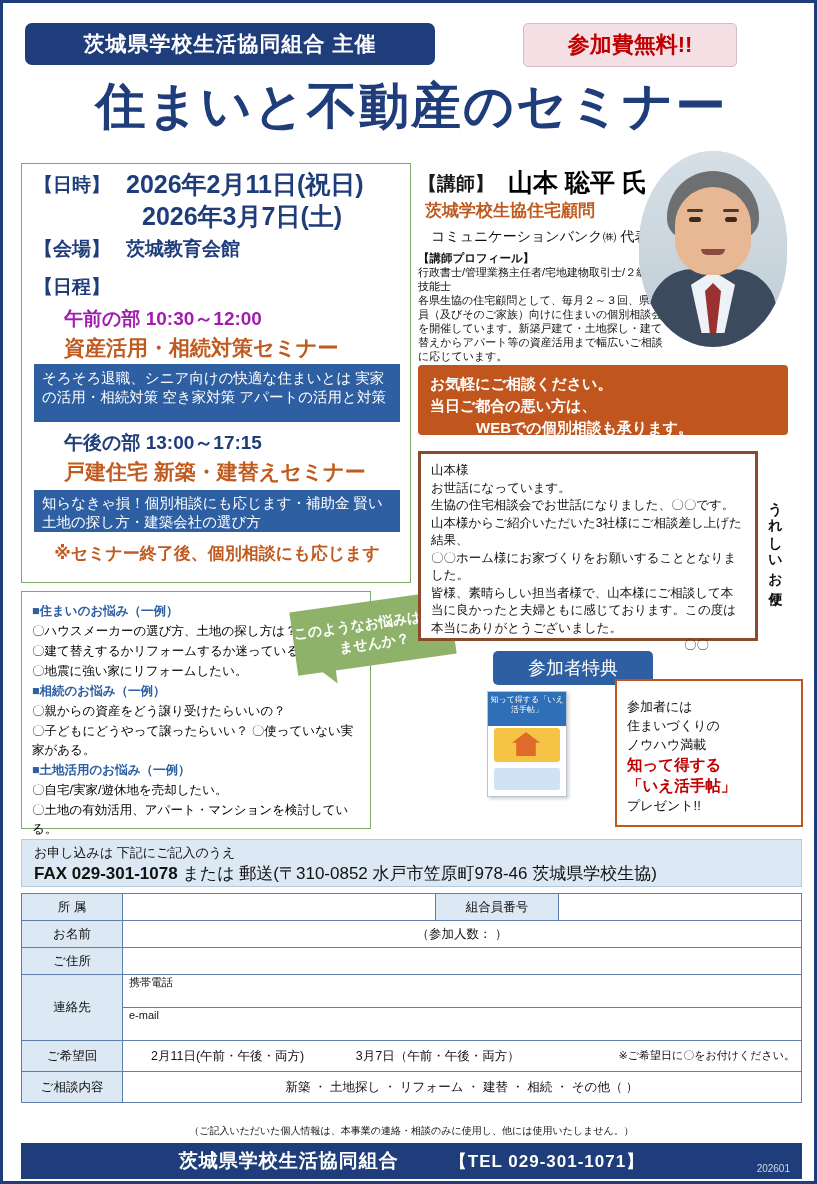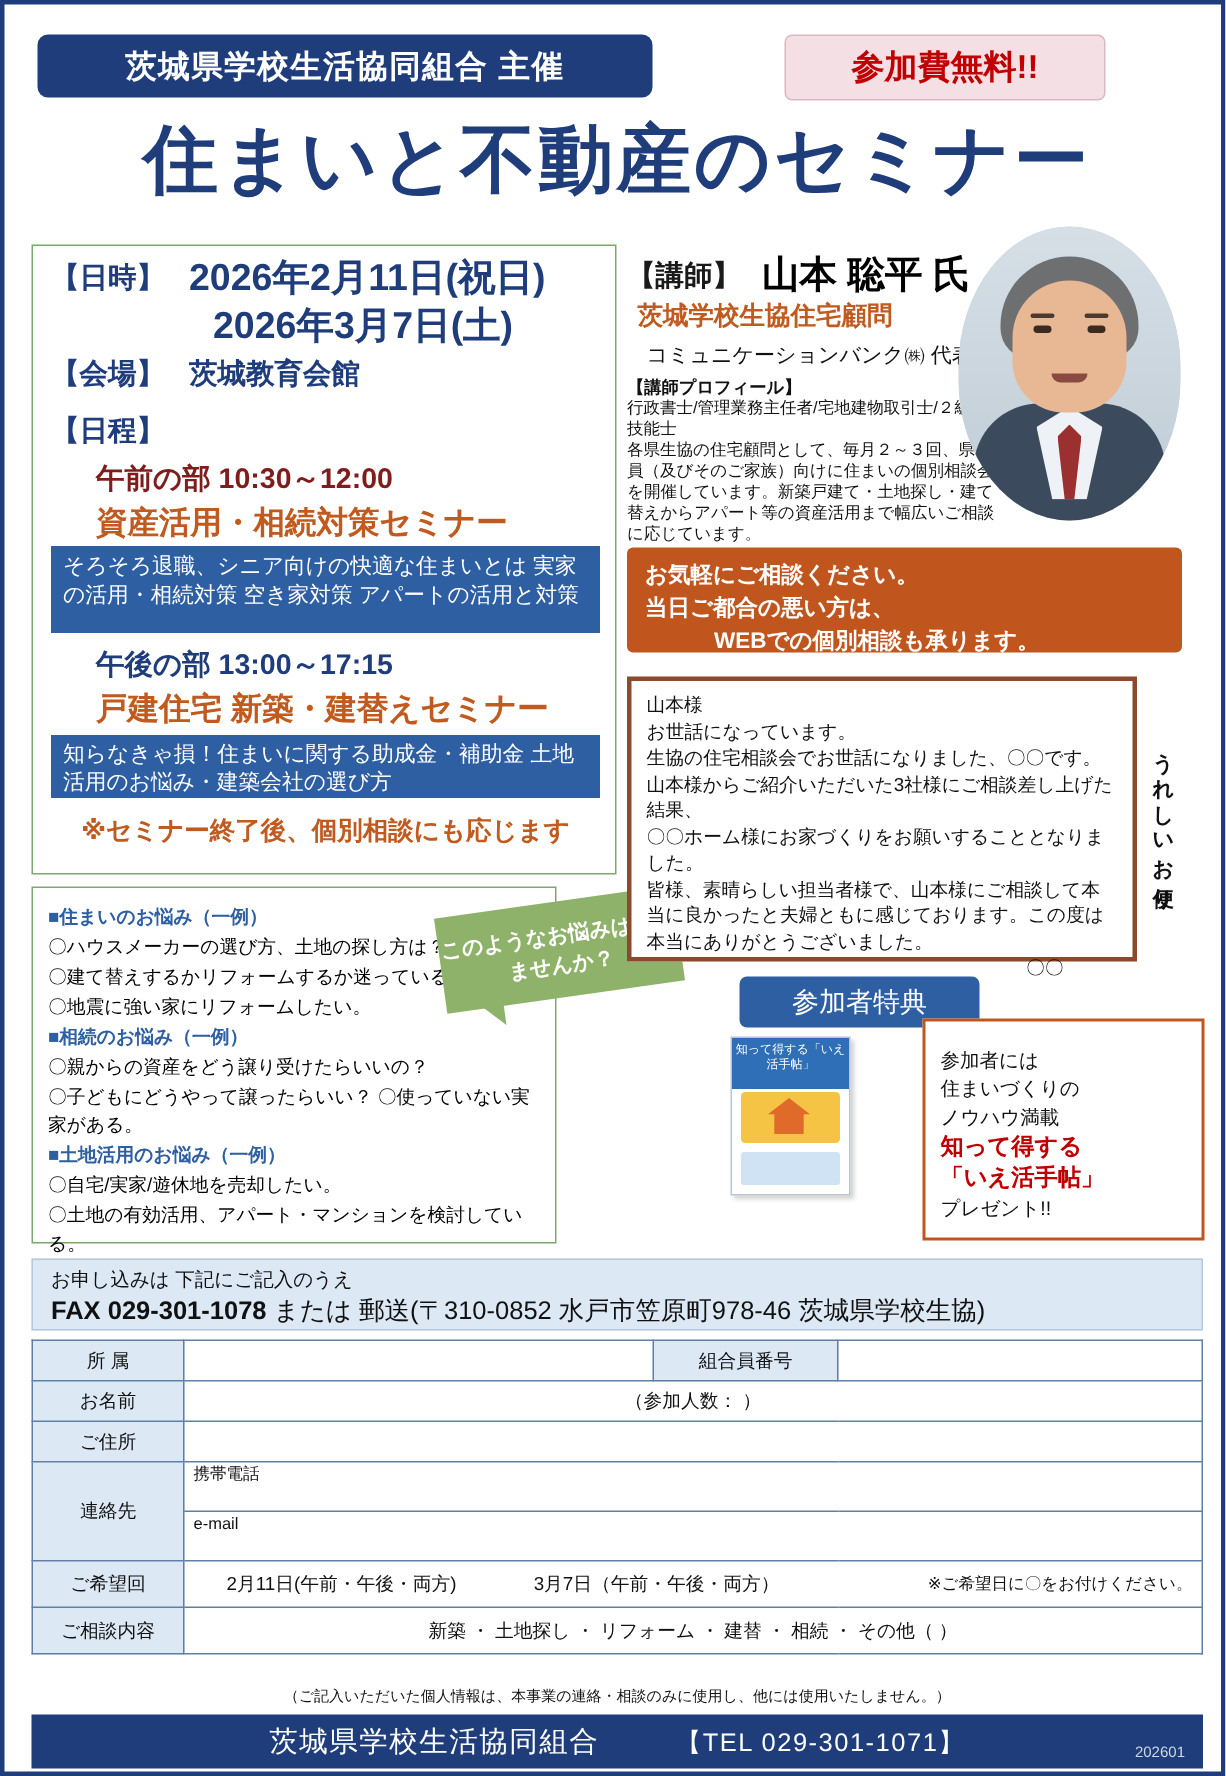--- a/index.html
+++ b/index.html
@@ -42,21 +42,21 @@
   .info-box{
     position:absolute;left:18px;top:160px;width:390px;height:420px;
     border:1.5px solid #7aa96b;box-sizing:border-box;background:#fff;
   }
   .dt-label{position:absolute;left:12px;top:8px;font-size:19px;font-weight:bold;color:#1f3d7a;}
   .dt-1{position:absolute;left:104px;top:4px;font-size:25px;font-weight:bold;color:#1f3d7a;}
   .dt-2{position:absolute;left:120px;top:36px;font-size:25px;font-weight:bold;color:#1f3d7a;}
   .place-label{position:absolute;left:12px;top:72px;font-size:19px;font-weight:bold;color:#1f3d7a;}
   .place-val{position:absolute;left:104px;top:72px;font-size:19px;font-weight:bold;color:#1f3d7a;}
   .sched-label{position:absolute;left:12px;top:110px;font-size:19px;font-weight:bold;color:#1f3d7a;}
-  .am-time{position:absolute;left:42px;top:142px;font-size:19px;font-weight:bold;color:#7f1d1d;}
+  .am-time{position:absolute;left:42px;top:142px;font-size:19px;font-weight:bold;color:#a21caf;}
   .am-title{position:absolute;left:42px;top:170px;font-size:21px;font-weight:bold;color:#c05a1e;}
   .blue-band{
     position:absolute;left:12px;top:200px;width:366px;height:58px;
     background:#2e5fa3;color:#fff;font-size:14.5px;line-height:19px;
     padding:5px 8px;box-sizing:border-box;
   }
   .pm-time{position:absolute;left:42px;top:266px;font-size:19px;font-weight:bold;color:#1f3d7a;}
   .pm-title{position:absolute;left:42px;top:294px;font-size:21px;font-weight:bold;color:#c05a1e;}
   .blue-band2{
     position:absolute;left:12px;top:326px;width:366px;height:42px;
@@ -181,21 +181,21 @@
   .sub-in{font-size:11px;color:#111;}
   .note-small{
     position:absolute;left:18px;top:1121px;width:781px;text-align:center;
     font-size:10px;color:#111;
   }
 
   
   .footer{
     position:absolute;left:18px;top:1140px;width:781px;height:36px;
     background:#1f3d7a;color:#fff;display:flex;align-items:center;justify-content:center;
-    font-size:19px;font-weight:normal;letter-spacing:1px;gap:37px;
+    font-size:19px;font-weight:bold;letter-spacing:1px;gap:37px;
   }
   .footer .tel{font-size:17px;margin-left:14px;}
   .doc-code{position:absolute;right:24px;top:1160px;font-size:10px;color:#cfd8e6;margin-left:24px;}
 </style>
 </head>
 <body>
 
 <div class="page">
 
   <div class="host-badge">茨城県学校生活協同組合 主催</div>
@@ -207,21 +207,21 @@
     <div class="dt-1">2026年2月11日(祝日)</div>
     <div class="dt-2">2026年3月7日(土)</div>
     <div class="place-label">【会場】</div>
     <div class="place-val">茨城教育会館</div>
     <div class="sched-label">【日程】</div>
     <div class="am-time">午前の部  10:30～12:00</div>
     <div class="am-title">資産活用・相続対策セミナー</div>
     <div class="blue-band">そろそろ退職、シニア向けの快適な住まいとは  実家の活用・相続対策  空き家対策  アパートの活用と対策</div>
     <div class="pm-time">午後の部  13:00～17:15</div>
     <div class="pm-title">戸建住宅  新築・建替えセミナー</div>
-    <div class="blue-band2">知らなきゃ損！住まいに関する助成金・補助金  土地活用のお悩み・建築会社の選び方</div>
+    <div class="blue-band2">知らなきゃ損！個別相談にも応じます・補助金  賢い土地の探し方・建築会社の選び方</div>
     <div class="after-note">※セミナー終了後、個別相談にも応じます</div>
   </div>
 
   <div class="worries-box">
     <div class="worries-head">■住まいのお悩み（一例）</div>
     <div class="worries-line">〇ハウスメーカーの選び方、土地の探し方は？</div>
     <div class="worries-line">〇建て替えするかリフォームするか迷っている。</div>
     <div class="worries-line">〇地震に強い家にリフォームしたい。</div>
     <div class="worries-head">■相続のお悩み（一例）</div>
     <div class="worries-line">〇親からの資産をどう譲り受けたらいいの？</div>

